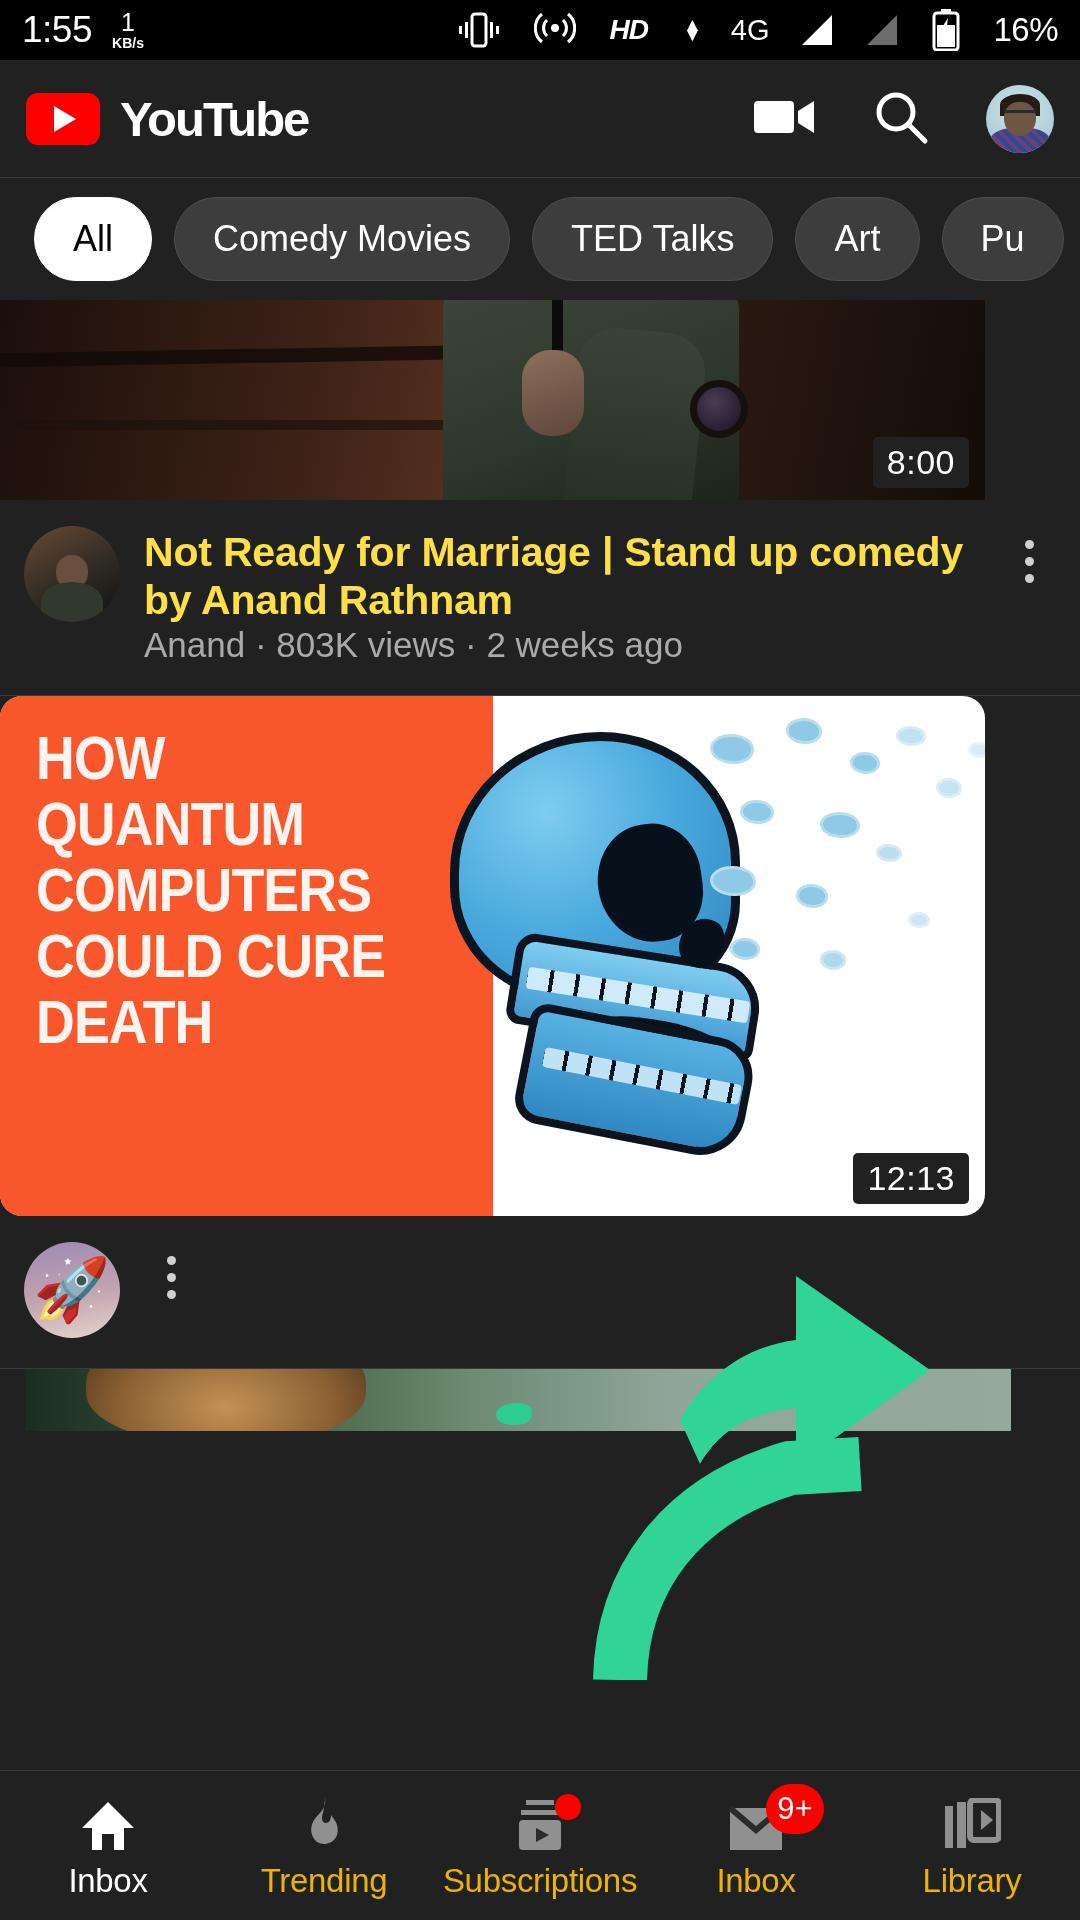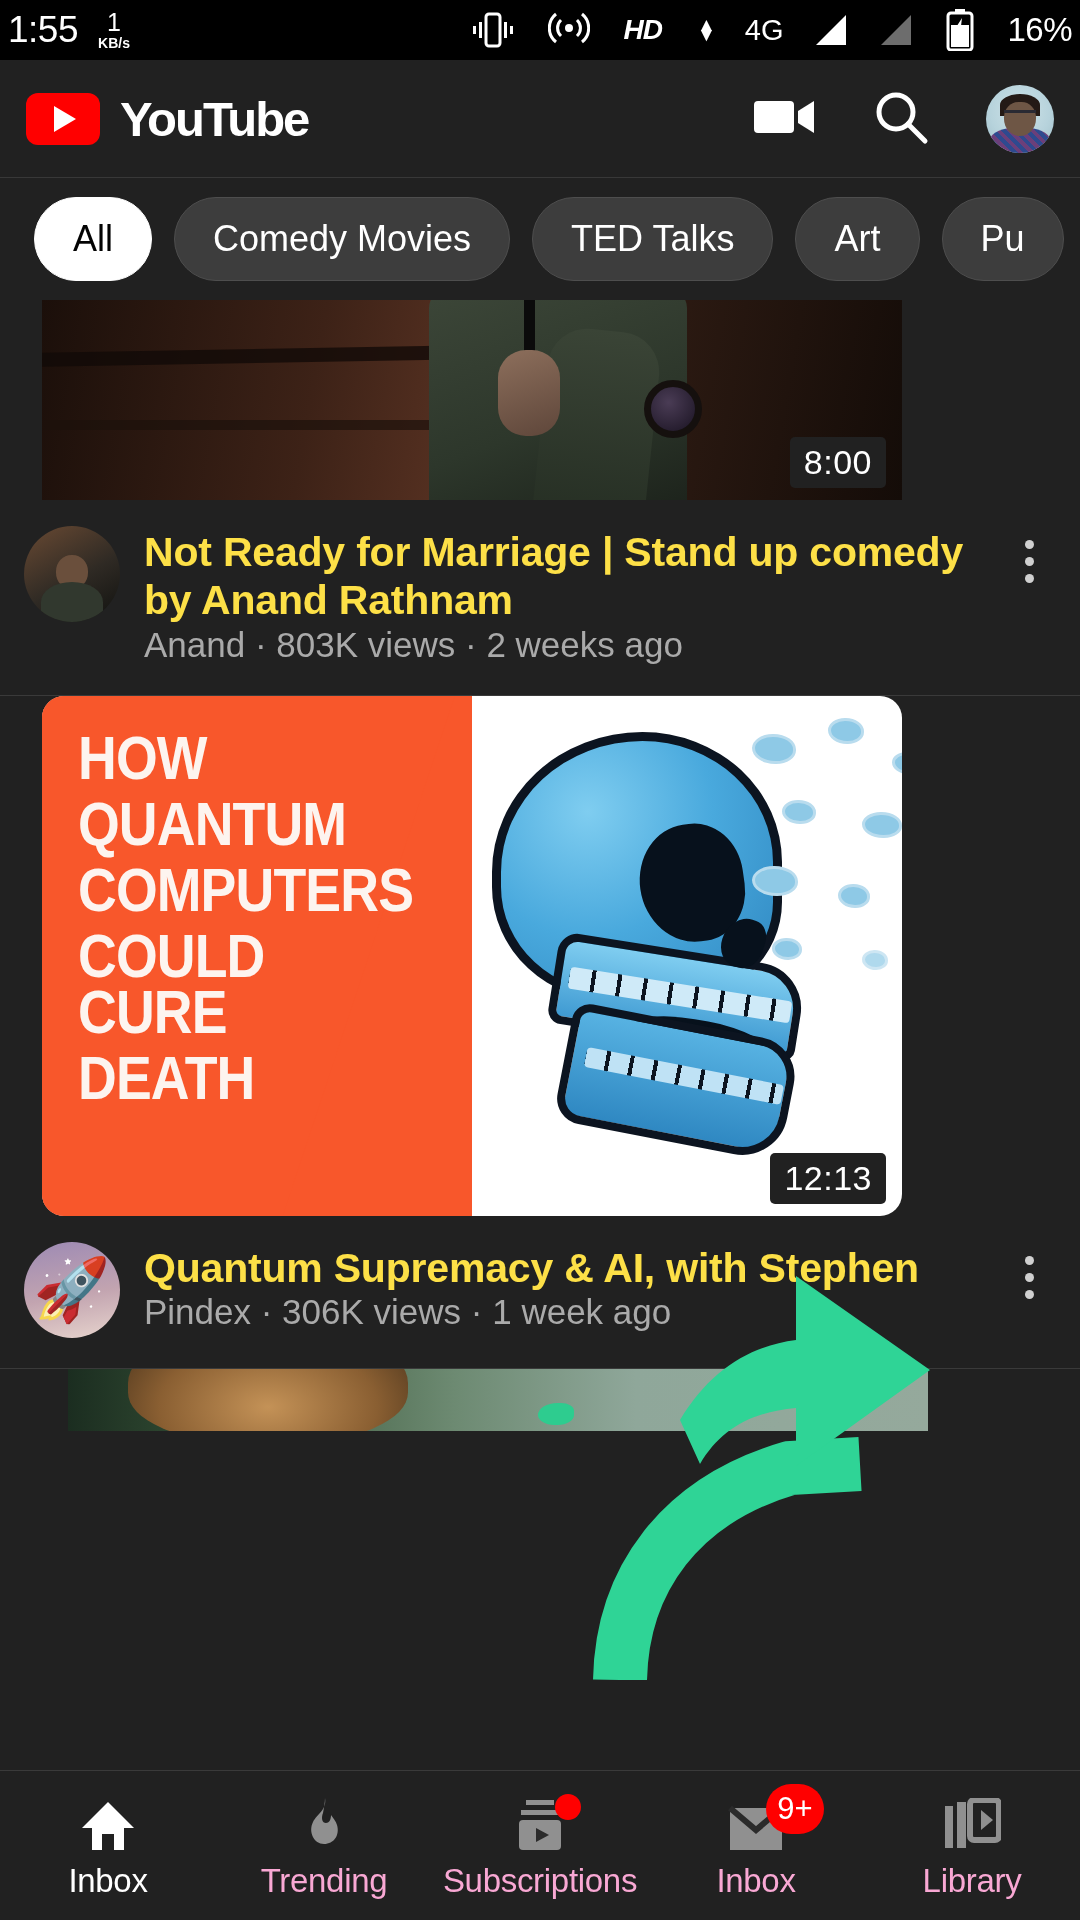--- a/index.html
+++ b/index.html
@@ -7,21 +7,21 @@
     width:1080px; height:1920px;
     background:#212121;
     font-family:"Liberation Sans", sans-serif;
     overflow:hidden;
   }
   body { position:relative; }
 
   
   .statusbar{
     height:60px; background:#000; color:#fff;
-    display:flex; align-items:center; padding:0 8px;
+    display:flex; align-items:center; padding:0 22px;
     position:relative;
     justify-content:space-between;
   }
   .sb-time{ font-size:37px; font-weight:400; letter-spacing:-0.5px; }
   .sb-net{ margin-left:20px; display:flex; flex-direction:column;
            align-items:center; line-height:1; }
   .sb-net-num{ font-size:25px; font-weight:500; }
   .sb-net-unit{ font-size:14px; font-weight:700; margin-top:1px; }
   .sb-right{ margin-left:auto; display:flex; align-items:center; gap:33px; }
   .sb-icon{ display:flex; align-items:center; }
@@ -88,21 +88,21 @@
   .chip{
     height:84px; display:flex; align-items:center; justify-content:center;
     padding:0 38px; border-radius:42px;
     background:#3d3d3d; border:1px solid #4e4e4e;
     color:#fff; font-size:36px; white-space:nowrap; flex:none;
   }
   .chip.active{ background:#fff; color:#030303; border-color:#fff; }
 
   
   .feed{ background:#212121; }
-  .thumb{ position:relative; width:860px; overflow:hidden;margin-left:42px; }
+  .thumb{ position:relative; width:985px; overflow:hidden; }
   .duration{
     position:absolute; right:16px; bottom:12px;
     background:#212121; color:#fff; font-size:34px; font-weight:500;
     padding:6px 14px; border-radius:5px; letter-spacing:0.5px;
   }
   .meta-row{
     display:flex; padding:26px 24px 30px 24px; gap:24px; position:relative;
   }
   .ch-avatar{
     width:96px;height:96px;border-radius:50%;flex:none;overflow:hidden;
@@ -232,21 +232,21 @@
   .bottomnav{
     position:absolute; left:0; bottom:0; width:1080px; height:150px;
     background:#212121; border-top:1px solid #3a3a3a;
     display:flex; align-items:center;
   }
   .nav-item{
     flex:1; display:flex; flex-direction:column; align-items:center;
     justify-content:center; gap:10px; position:relative; height:100%;
     padding-top:6px;
   }
-  .nav-label{ font-size:33px; color:#f9a8d4; letter-spacing:-0.3px;}
+  .nav-label{ font-size:33px; color:#eab308; letter-spacing:-0.3px;}
   .nav-item.active .nav-label{ color:#fff; }
   .nav-ico{ height:54px; display:flex; align-items:flex-end; position:relative;}
   .dot-badge{
     position:absolute; top:-4px; right:-14px;
     width:26px;height:26px;border-radius:50%;background:#ff0000;
   }
   .num-badge{
     position:absolute; top:-14px; right:-40px;
     min-width:58px;height:50px;border-radius:26px;background:#ff0000;
     color:#fff;font-size:31px;font-weight:500;
@@ -411,24 +411,20 @@
         <span style="left:208px;top:196px;width:22px;height:16px;opacity:.45;"></span>
         <span style="left:268px;top:26px;width:22px;height:16px;opacity:.35;"></span>
       </span>
       <span class="duration">12:13</span>
     </div>
     <div class="meta-row">
       <span class="ch-avatar" style="background:linear-gradient(170deg,#9d8ab4 0%,#c2a4b0 55%,#e7d4cd 100%);
                    display:flex;align-items:center;justify-content:center;font-size:62px;">
         <span>🚀</span>
       </span>
-      <span class="meta-text">
-        <span class="v-title" style="-webkit-line-clamp:1;white-space:nowrap;">Quantum Supremacy &amp; AI, with Stephen</span>
-        <span class="v-sub">Pindex · 306K views · 1 week ago</span>
-      </span>
       <span class="kebab">
         <i></i>
           <i></i>
           <i></i>
       </span>
     </div>
   </div>
   <div class="card-div"></div>
 
   <div style="height:72px;">

